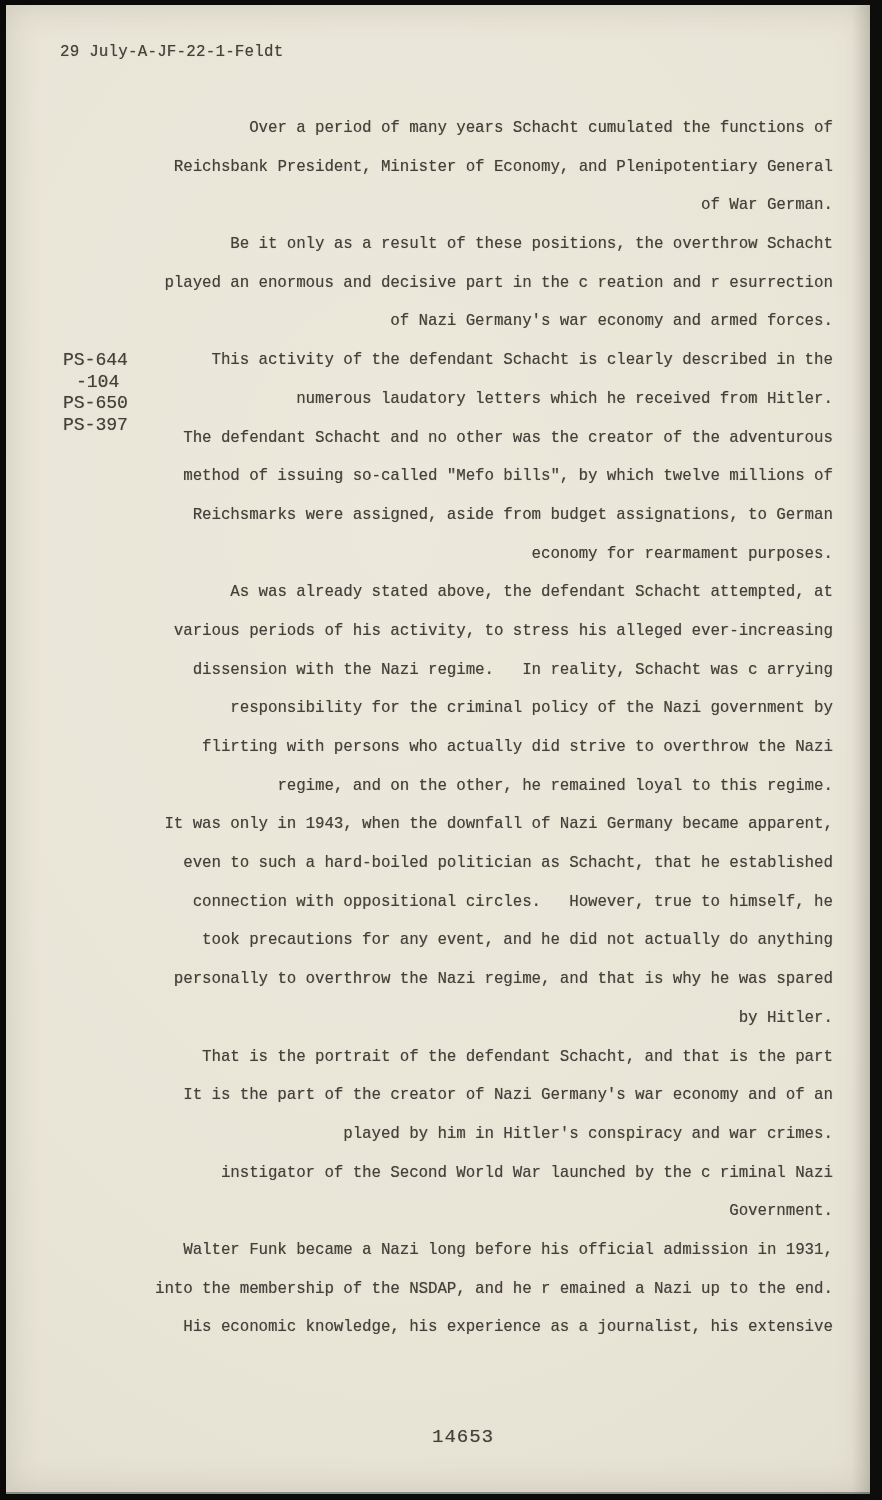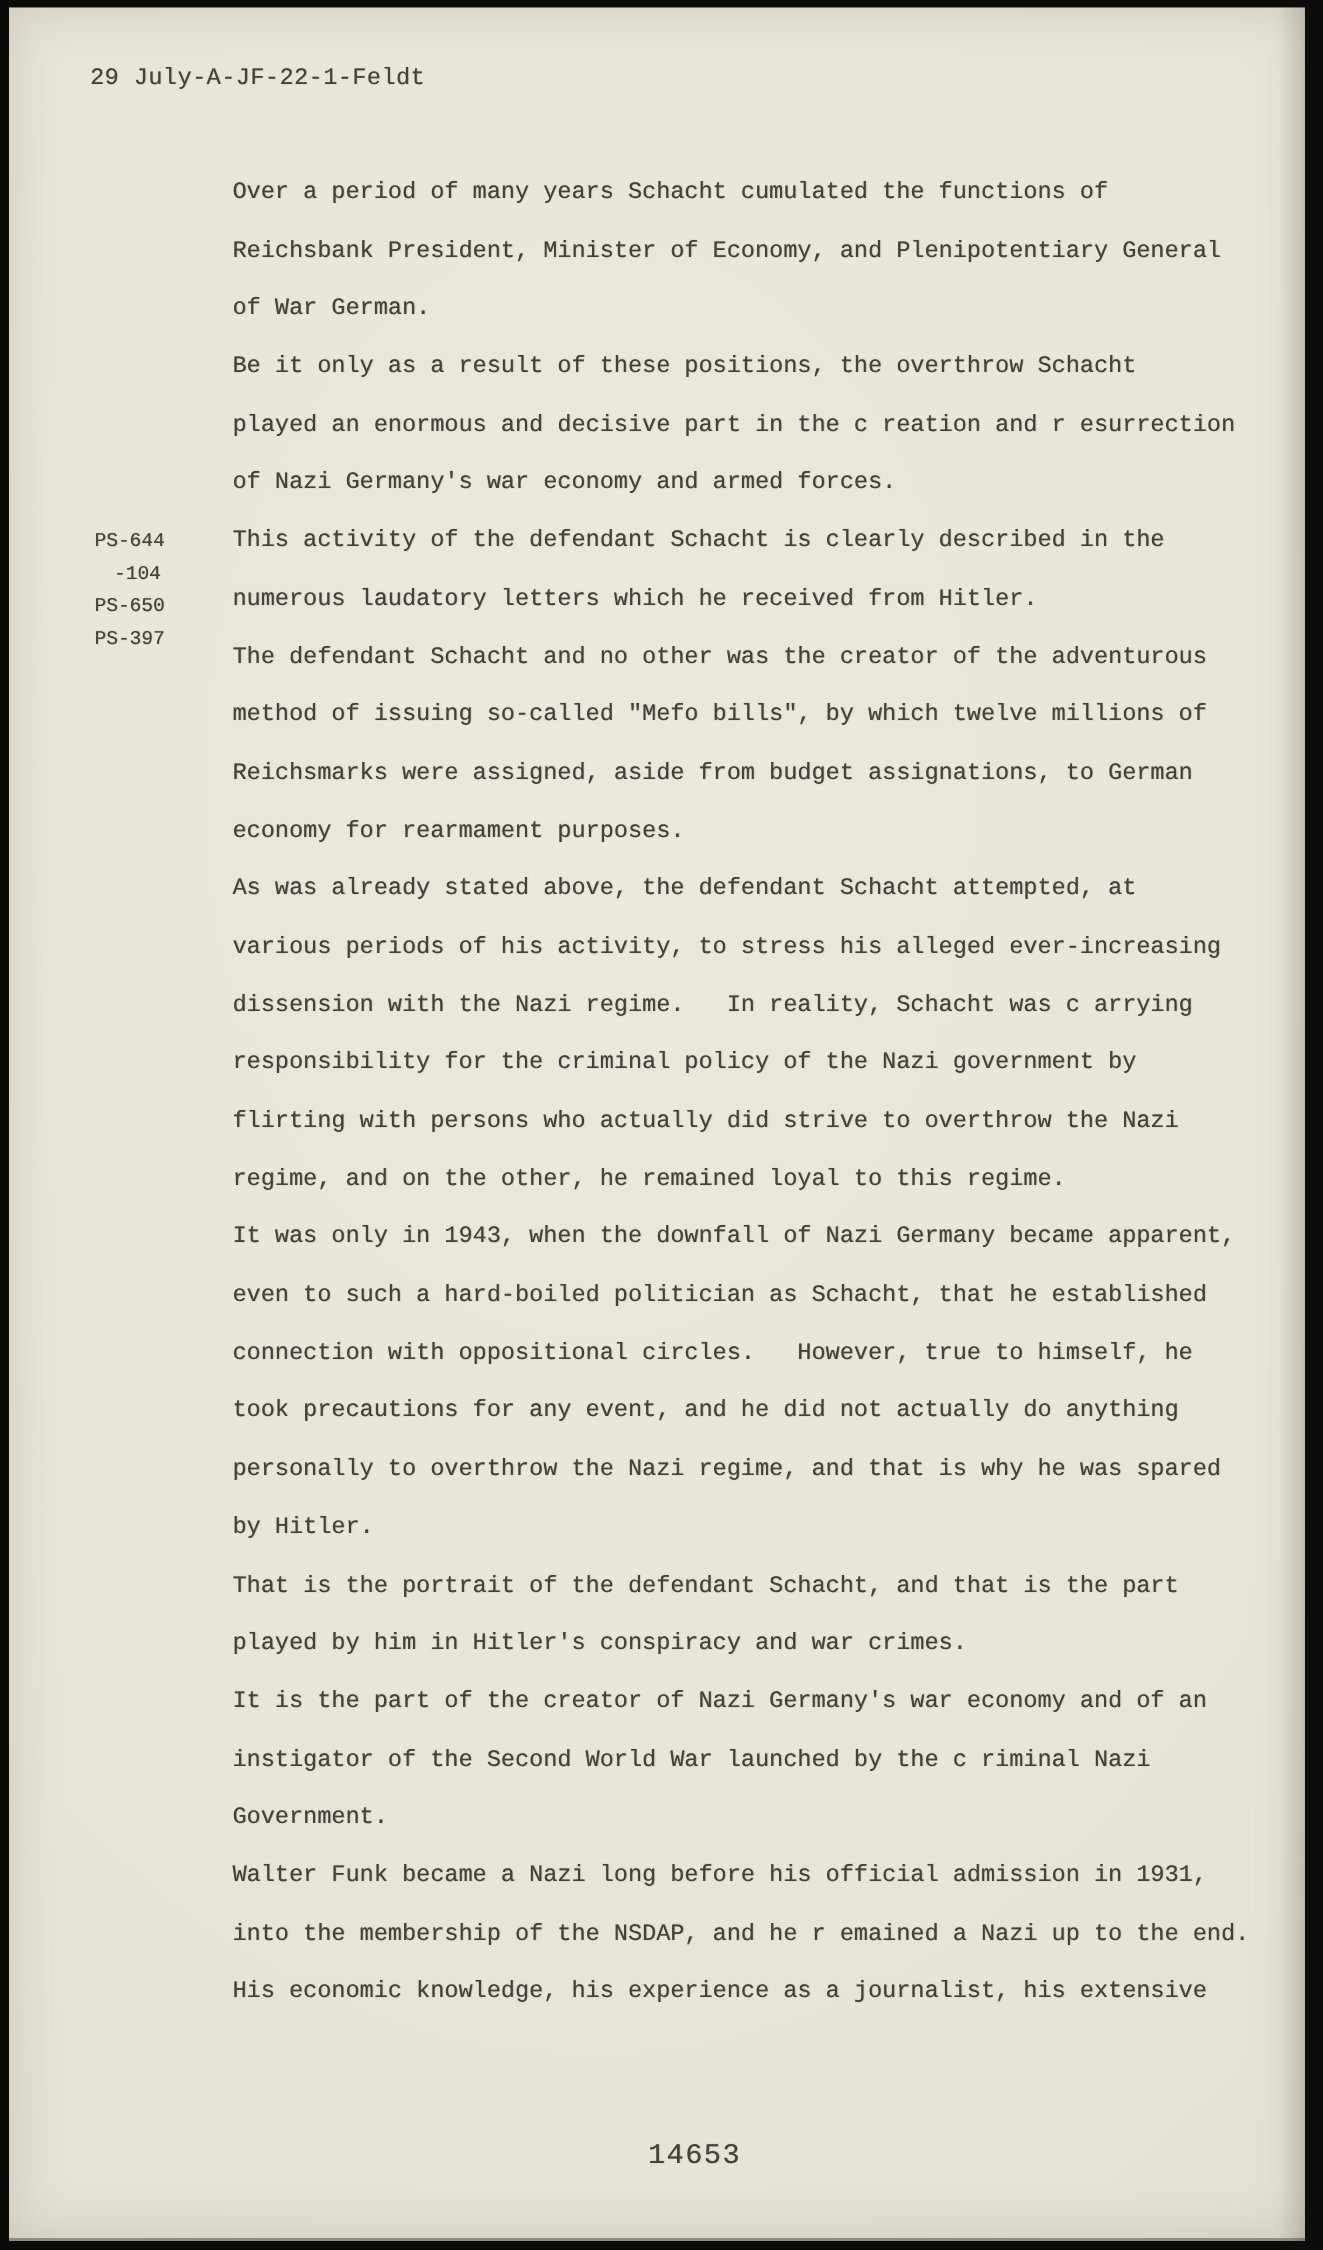--- a/index.html
+++ b/index.html
@@ -24,35 +24,36 @@
     pointer-events:none;
   }
   .doc-header{
     position:absolute;left:54px;top:36px;
     font-size:15.7px;line-height:22px;white-space:pre;
     letter-spacing:0.3px;
     text-shadow:0.3px 0.3px 0.7px rgba(62,58,50,0.5);
   }
   .margin-notes{
     position:absolute;left:57px;top:345px;
-    font-size:13px;
+    font-size:18px;
   }
   .margin-note{
     line-height:21.5px;white-space:pre;
     text-shadow:0.3px 0.3px 0.7px rgba(62,58,50,0.5);
   }
   .margin-note.indent{padding-left:13px;}
   .doc-body{
     position:absolute;left:149px;top:104px;
     font-size:15.7px;
   }
   .line{
     height:38.7px;line-height:38.7px;
     white-space:pre;
     text-shadow:0.3px 0.3px 0.7px rgba(62,58,50,0.5);
+    text-align:right;
   }
   .page-number{
     position:absolute;left:426px;top:1388px;
     font-size:19px;line-height:20px;
     letter-spacing:1px;
     text-shadow:0.3px 0.3px 0.7px rgba(62,58,50,0.5);
     margin-top:34px;
   }
 </style>
 </head>
@@ -87,22 +88,22 @@
       <div class="line">responsibility for the criminal policy of the Nazi government by</div>
       <div class="line">flirting with persons who actually did strive to overthrow the Nazi</div>
       <div class="line">regime, and on the other, he remained loyal to this regime.</div>
       <div class="line">It was only in 1943, when the downfall of Nazi Germany became apparent,</div>
       <div class="line">even to such a hard-boiled politician as Schacht, that he established</div>
       <div class="line">connection with oppositional circles.   However, true to himself, he</div>
       <div class="line">took precautions for any event, and he did not actually do anything</div>
       <div class="line">personally to overthrow the Nazi regime, and that is why he was spared</div>
       <div class="line">by Hitler.</div>
       <div class="line">That is the portrait of the defendant Schacht, and that is the part</div>
+      <div class="line">It is the part of the creator of Nazi Germany's war economy and of an</div>
       <div class="line">played by him in Hitler's conspiracy and war crimes.</div>
-      <div class="line">It is the part of the creator of Nazi Germany's war economy and of an</div>
       <div class="line">instigator of the Second World War launched by the c riminal Nazi</div>
       <div class="line">Government.</div>
       <div class="line">Walter Funk became a Nazi long before his official admission in 1931,</div>
       <div class="line">into the membership of the NSDAP, and he r emained a Nazi up to the end.</div>
       <div class="line">His economic knowledge, his experience as a journalist, his extensive</div>
     </div>
 
   <div class="page-number">14653</div>
 </div>
 

